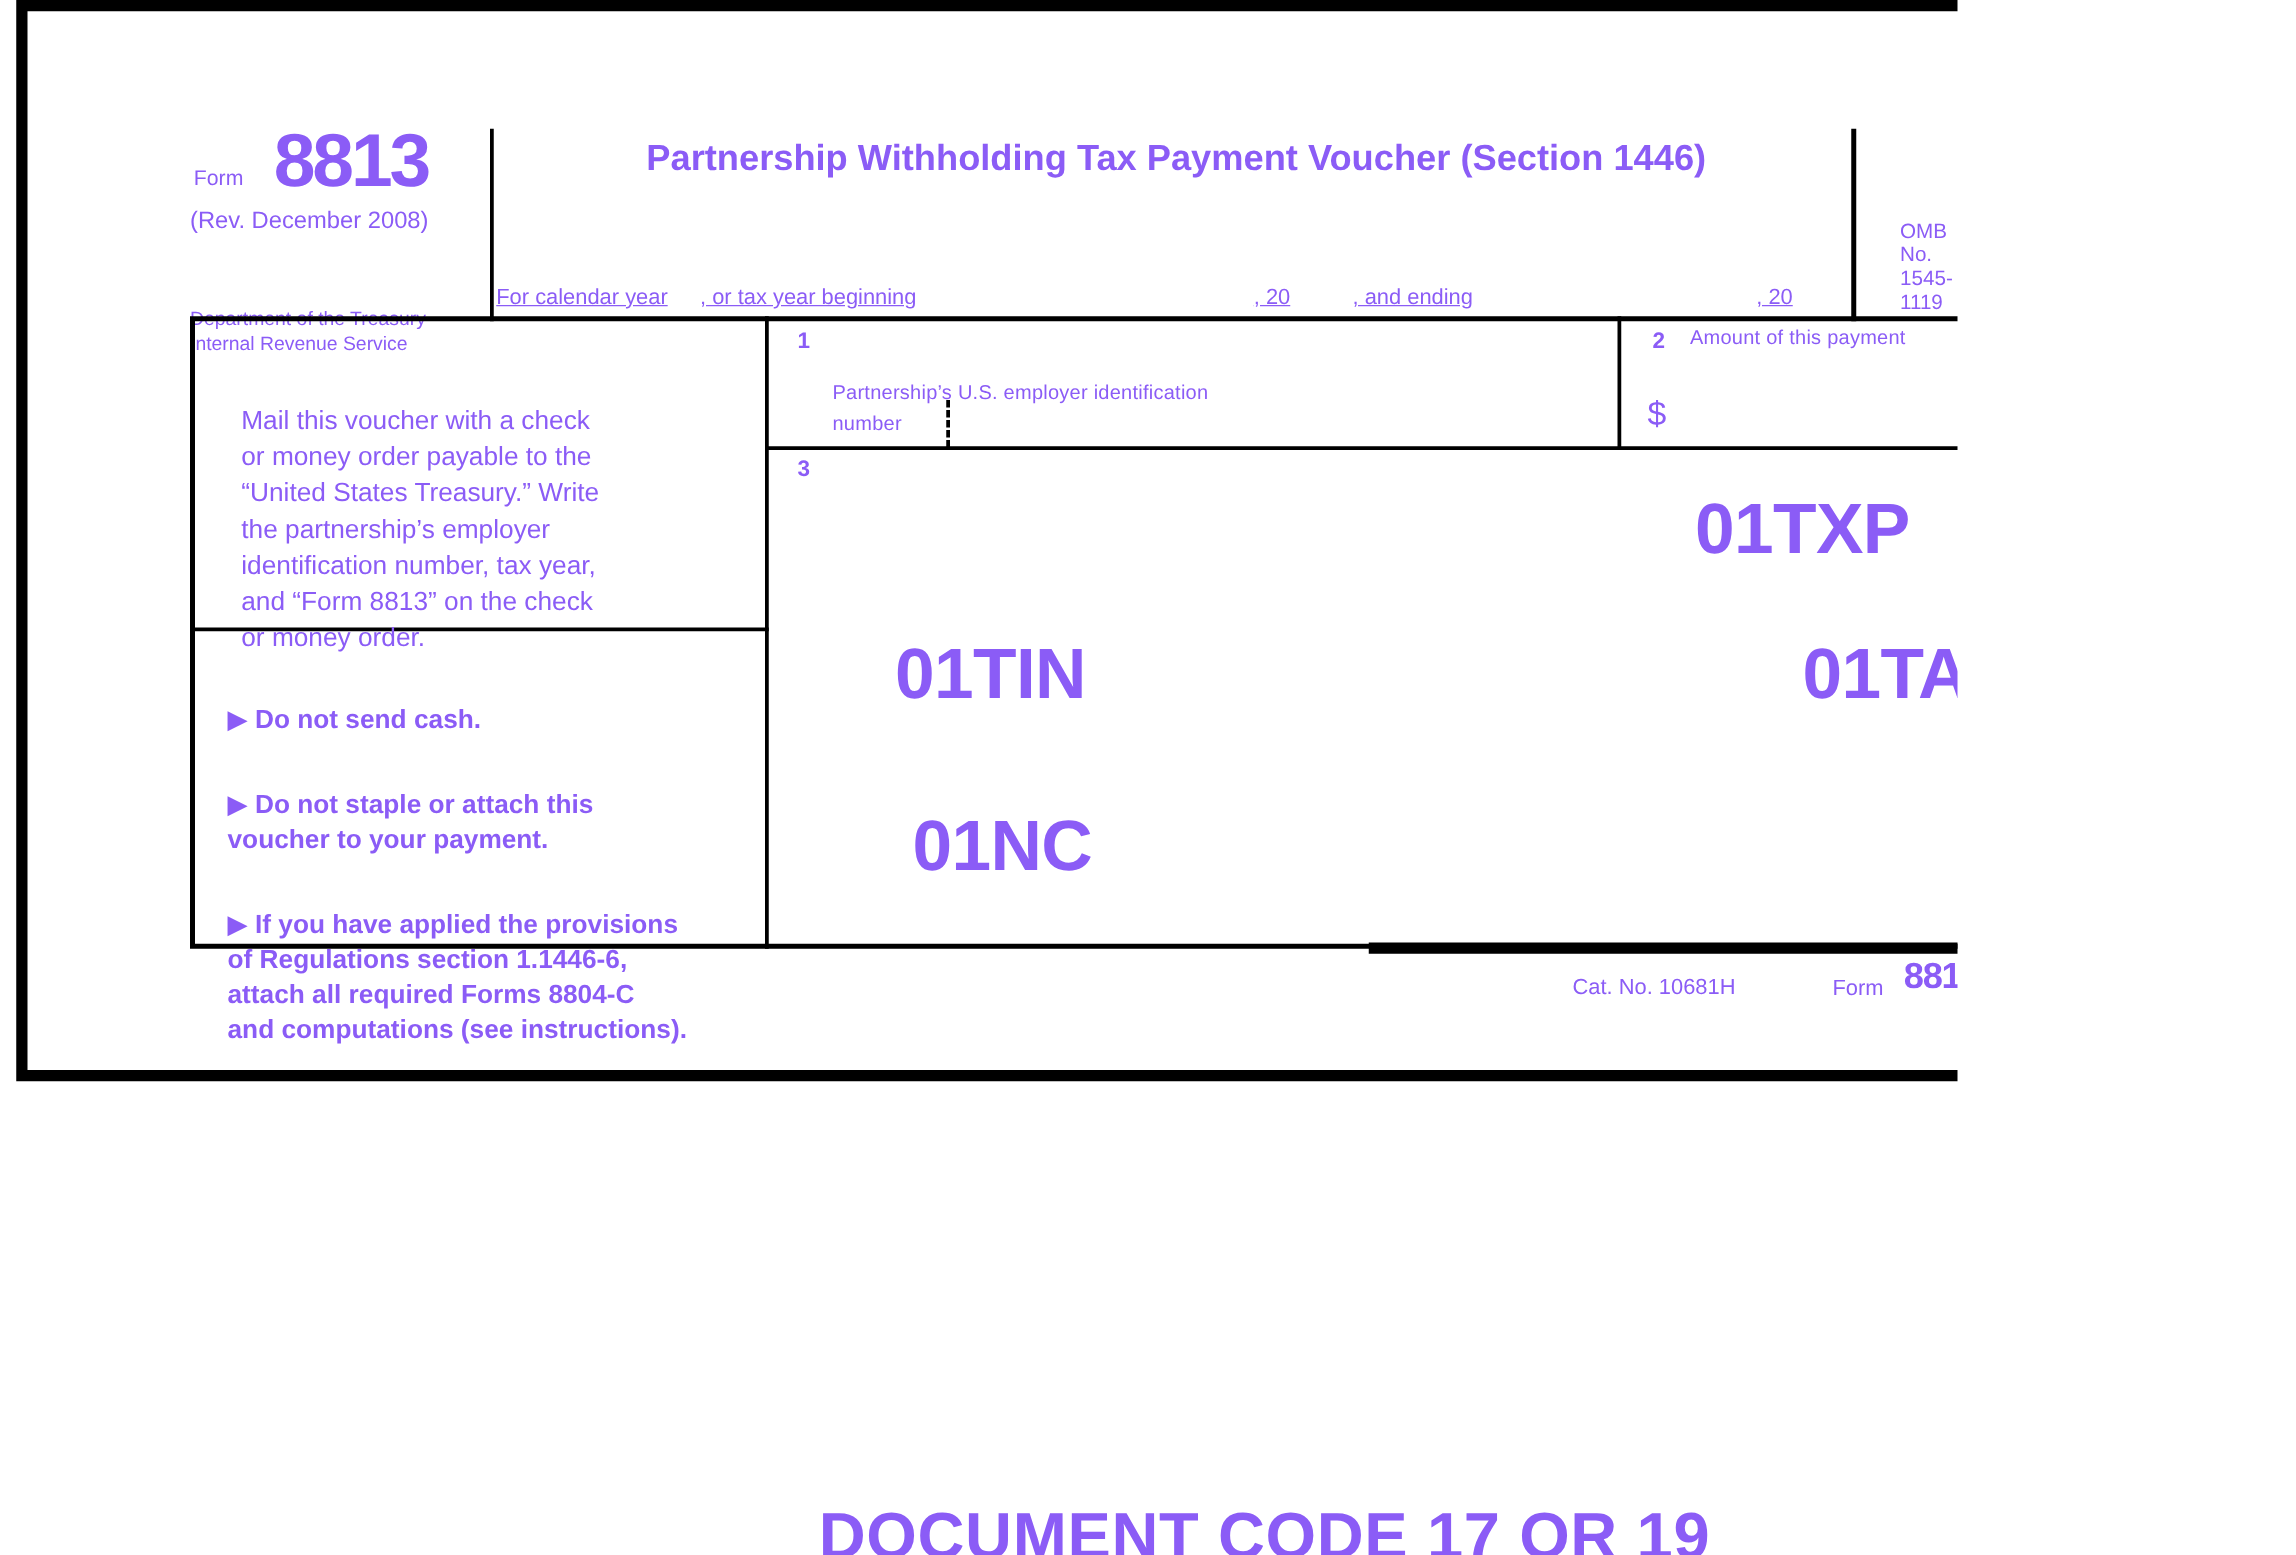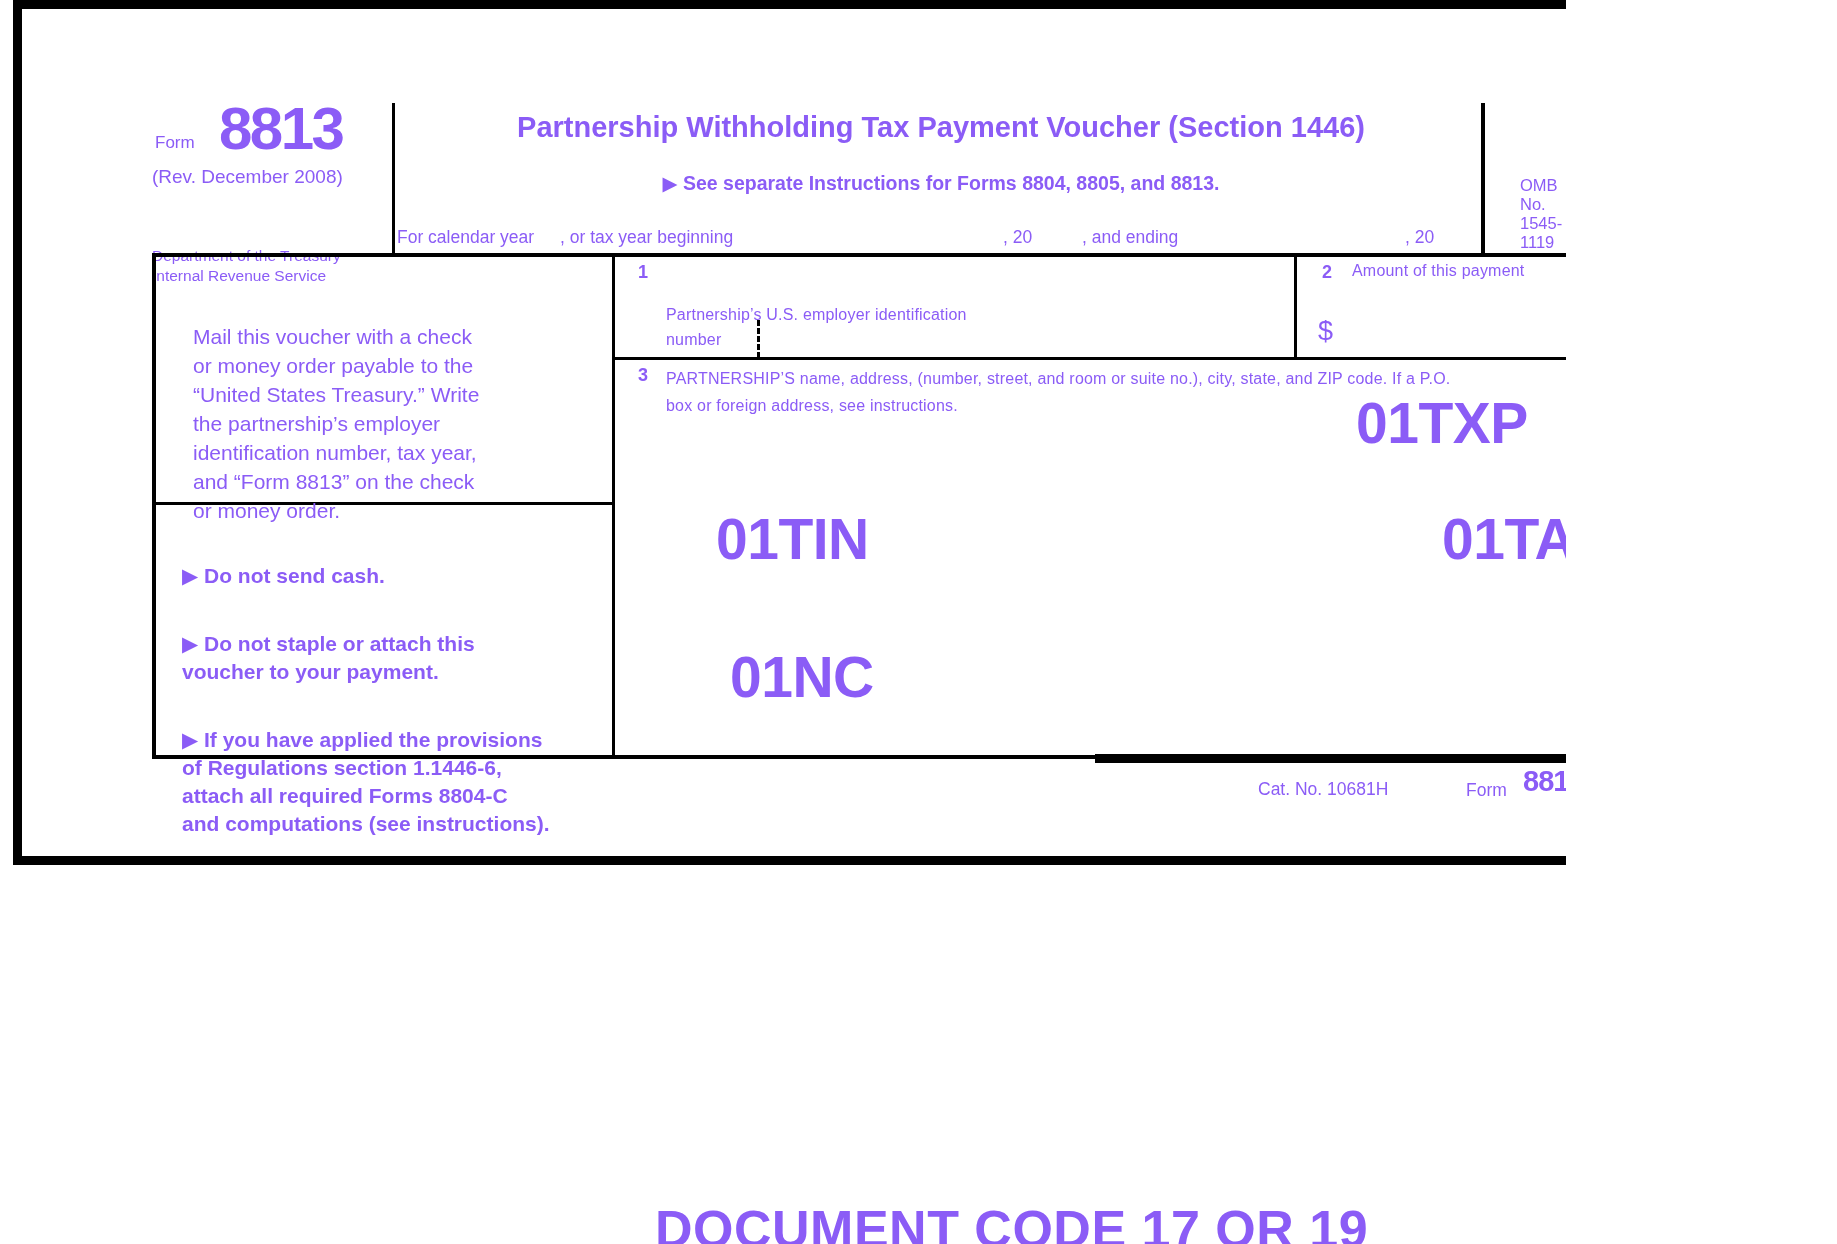--- a/index.html
+++ b/index.html
@@ -29,21 +29,21 @@
   .form-number { left: 219px; top: 94px;  font-size: 60px; font-weight: bold; letter-spacing: -2.5px; }
   .revision    { left: 152px; top: 166px; font-size: 19px; }
   .agency      { left: 152px; top: 206px; font-size: 15.5px; line-height: 20px; }
   .vline       { background: #000; }
   .vline1      { left: 392px;  top: 103px; width: 3px; height: 154px; }
   .vline2      { left: 1481px; top: 103px; width: 4px; height: 154px; }
   .title       { left: 398px; top: 111px; width: 1086px; text-align: center; font-size: 29px; font-weight: bold; }
   .subtitle    { left: 398px; top: 172px; width: 1086px; text-align: center; font-size: 19.5px; font-weight: bold; }
   .omb         { left: 1520px; top: 176px; font-size: 16.5px; }
 
-  .cal { top: 227px; font-size: 17.5px; }
+  .cal { top: 227px; font-size: 17.5px; text-decoration: underline; }
   .cal-1 { left: 397px; }
   .cal-2 { left: 560px; }
   .cal-3 { left: 1003px; }
   .cal-4 { left: 1082px; }
   .cal-5 { left: 1405px; }
 
   
   .main-box {
     left: 152px; top: 253px;
     width: 1597px; height: 506px;
@@ -98,21 +98,20 @@
 
   <div class="outer-box"></div>
 
   <span class="abs form-word">Form</span>
   <span class="abs form-number">8813</span>
   <div class="abs revision">(Rev. December 2008)</div>
   <div class="abs agency pre">Department of the Treasury
 Internal Revenue Service</div>
   <div class="abs vline vline1"></div>
   <div class="abs title">Partnership Withholding Tax Payment Voucher (Section 1446)</div>
-  <div class="abs subtitle">▶ See separate Instructions for Forms 8804, 8805, and 8813.</div>
   <div class="abs vline vline2"></div>
   <div class="abs omb">OMB No. 1545-1119</div>
 
   <span class="abs cal cal-1">For calendar year</span>
   <span class="abs cal cal-2">, or tax year beginning</span>
   <span class="abs cal cal-3">, 20</span>
   <span class="abs cal cal-4">, and ending</span>
   <span class="abs cal cal-5">, 20</span>
 
   <div class="abs main-box"></div>
@@ -142,22 +141,20 @@
   <span class="abs fnum f1-num">1</span>
   <div class="abs flabel f1-label pre">Partnership’s U.S. employer identification
 number</div>
   <div class="abs ein-dash"></div>
 
   <span class="abs fnum f2-num">2</span>
   <span class="abs flabel f2-label">Amount of this payment</span>
   <span class="abs dollar">$</span>
 
   <span class="abs fnum f3-num">3</span>
-  <div class="abs flabel f3-label">PARTNERSHIP’S name, address, (number, street, and room or suite no.), city, state, and ZIP code. If a P.O.
-box or foreign address, see instructions.</div>
 
   <span class="abs ocr code-txp">01TXP</span>
   <span class="abs ocr code-tin">01TIN</span>
   <span class="abs ocr code-ta">01TA&gt;</span>
   <span class="abs ocr code-nc">01NC</span>
 
   <span class="abs cat-no">Cat. No. 10681H</span>
   <span class="abs ft-form">Form</span>
   <span class="abs ft-number">8813</span>
   <span class="abs ft-rev">(Rev. 12-2008)</span>

